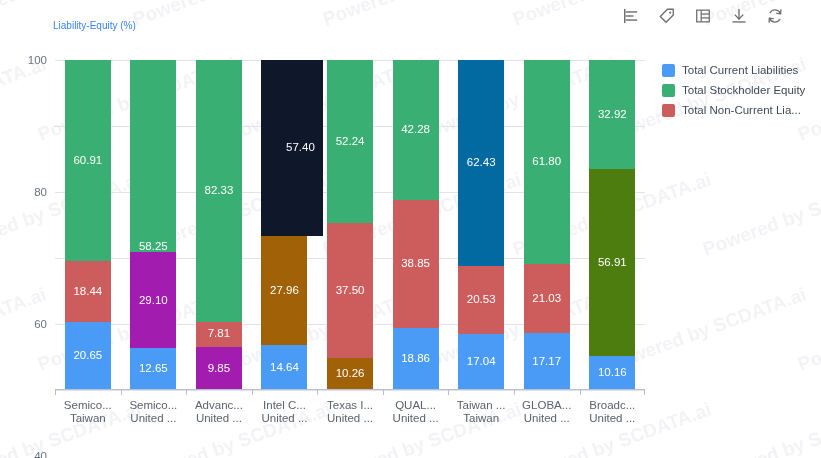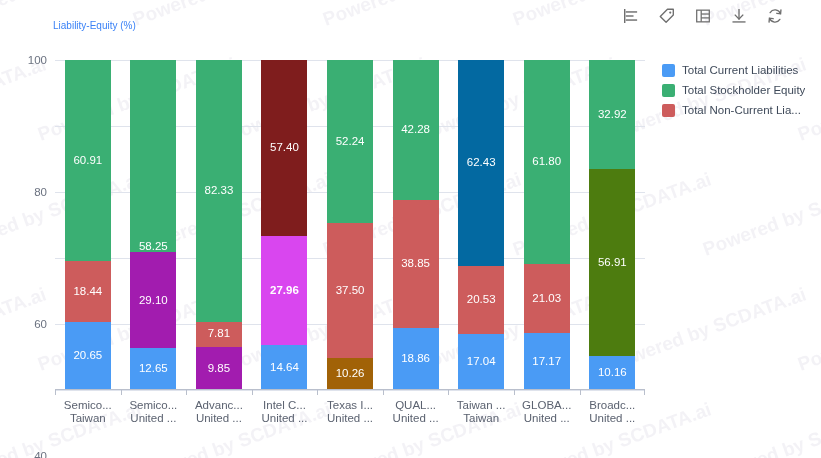--- a/index.html
+++ b/index.html
@@ -311,24 +311,24 @@
           <div class="seg seg-red" style="background: rgb(205, 92, 92); height: 25.773px;">
             <span class="seg-label">7.81</span>
           </div>
           <div class="seg seg-blue" style="background: #a21caf; height: 45px;">
             <span class="seg-label">9.85</span>
           </div>
         </div>
       </div>
       <div class="bar-col">
         <div class="bar-stack">
-          <div class="seg seg-green" style="background: #7f1d1d; height: 189.42px;">
+          <div class="seg seg-green" style="background: #0f172a; height: 189.42px; padding-left: 16px;">
             <span class="seg-label">57.40</span>
           </div>
-          <div class="seg seg-red" style="background: #d946ef; height: 118px; font-weight: bold;">
+          <div class="seg seg-red" style="background: #a16207; height: 118px;">
             <span class="seg-label">27.96</span>
           </div>
           <div class="seg seg-blue" style="background: rgb(74, 155, 245); height: 48.312px;">
             <span class="seg-label">14.64</span>
           </div>
         </div>
       </div>
       <div class="bar-col">
         <div class="bar-stack">
           <div class="seg seg-green" style="background: rgb(58, 175, 115); height: 172.392px;">

